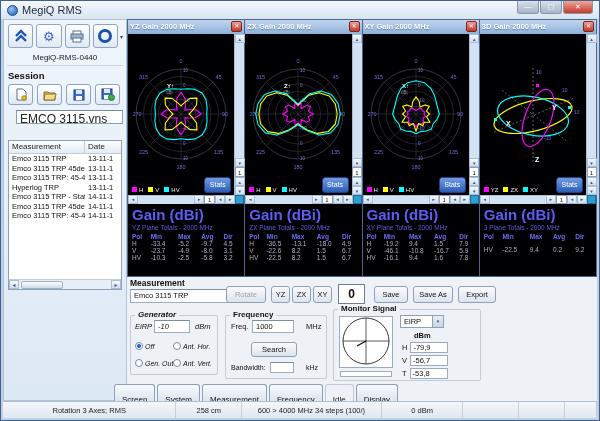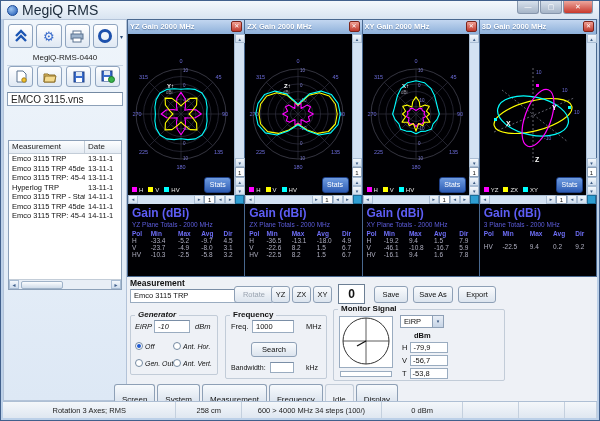--- a/index.html
+++ b/index.html
@@ -1,35 +1,35 @@
 <!DOCTYPE html>
 <html><head>
 <meta charset="utf-8">
 <style>
 *{box-sizing:border-box;margin:0;padding:0;}
 html,body{background:#6b7886;}
 body{font-family:"Liberation Sans",sans-serif;}
 .window{position:relative;width:600px;height:421px;background:#dce6f2;border:1px solid #41608c;box-shadow:inset 0 0 0 2px #bcd0e8;overflow:hidden;}
 .titlebar{height:18px;display:flex;align-items:center;gap:4px;padding:0 6px;background:linear-gradient(#f4f8fc,#d9e4f1);}
 .appicon{width:11px;height:11px;border-radius:50%;background:radial-gradient(circle at 35% 35%,#9cc4f0,#1c56b4);border:1px solid #1a4a98;}
-.title-text{font-size:14px;color:#1b2a3a;}
+.title-text{font-size:11px;color:#1b2a3a;}
 .winbtns{position:absolute;top:0;right:6px;display:flex;}
 .winbtn{width:22px;height:13px;border:1px solid #8696ac;border-top:none;border-radius:0 0 3px 3px;background:linear-gradient(#d8e1ec,#a6b5c8);color:#fff;font-size:7px;line-height:11px;text-align:center;margin-left:1px;}
 .winbtn.close{width:30px;background:linear-gradient(#eda79d,#c8382c);}
 .client{position:absolute;top:18px;left:2px;right:2px;bottom:19px;display:flex;}
 
 .sidebar{width:124px;background:linear-gradient(#eff5fb,#dde8f5);border:1px solid #b3c3d8;position:relative;padding:2px 3px;}
 .tb{display:flex;gap:3px;margin:2px 0 3px 1px;align-items:center;}
 .tbtn{width:26px;height:24px;background:linear-gradient(#ffffff,#dfe8f3);border:1px solid #8fa4bf;border-radius:3px;display:flex;align-items:center;justify-content:center;}
 .tb-drop{font-size:6px;color:#31507a;margin-left:-1px;}
 .device{font-size:8px;text-align:center;color:#222;padding:2px 0 3px;border-bottom:1px solid #c8d5e4;}
 .session-label{font-weight:bold;font-size:9.5px;color:#111;margin:4px 0 3px 1px;}
 .sbtns{display:flex;gap:4px;margin:0 0 5px 1px;}
 .sbtn{width:25px;height:21px;background:linear-gradient(#ffffff,#dfe8f3);border:1px solid #8fa4bf;border-radius:3px;display:flex;align-items:center;justify-content:center;}
-.file-field{height:14px;background:#fff;border:1px solid #8ca0b8;border-top-color:#7389a2;font-size:10px;padding:1px 3px;color:#222;white-space:nowrap;overflow:hidden;}
+.file-field{height:14px;background:#fff;border:1px solid #8ca0b8;border-top-color:#7389a2;font-size:12px;padding:1px 3px;color:#222;white-space:nowrap;overflow:hidden;margin-left:9px;}
 .mlist{position:absolute;left:4px;right:4px;top:120px;height:150px;background:#fff;border:1px solid #8ca0b8;display:flex;flex-direction:column;overflow:hidden;}
 .mlist-head{display:flex;height:13px;background:linear-gradient(#fdfeff,#e4ebf3);border-bottom:1px solid #c3cdd8;font-size:8px;color:#222;}
 .mlist-head .c1{width:76px;padding:1px 3px;border-right:1px solid #c3cdd8;}
 .mlist-head .c2{flex:1;padding:1px 3px;}
 .mlist-body{flex:1;overflow:hidden;}
 .mrow{display:flex;font-size:7.5px;color:#111;height:9.5px;line-height:9.5px;}
 .mrow .c1{width:76px;padding:0 3px;white-space:nowrap;overflow:hidden;}
 .mrow .c2{flex:1;padding:0 3px;white-space:nowrap;overflow:hidden;}
 .mlist-hs{height:10px;border-top:1px solid #c3cdd8;background:#e8eef6;display:flex;align-items:center;font-size:5px;color:#41608c;}
 .mlist-hs .thumb{width:42px;height:8px;background:linear-gradient(#fbfcfe,#cfdbe9);border:1px solid #9fb2c8;border-radius:2px;margin-left:2px;}
@@ -52,21 +52,21 @@
 .lg-item{display:flex;gap:2px;align-items:center;}
 .lg-sq{width:5px;height:5px;}
 .lg-tx{font-size:6px;color:#e8e8e8;}
 .stats-btn{position:absolute;right:13px;bottom:2px;width:27px;height:16px;background:linear-gradient(#6f9ce0,#2d5cb4);border:1px solid #1d3f86;border-radius:3px;color:#fff;font-size:7px;line-height:14px;text-align:center;}
 .hscroll{height:9px;background:#d3e2f3;border-top:1px solid #a9bdd4;display:flex;align-items:center;font-size:4.5px;color:#3c5b84;}
 .hscroll .sar{height:9px;width:10px;line-height:8px;}
 .hscroll .spage{height:9px;width:11px;line-height:8px;}
 .hsp{flex:1;}
 .hend{width:9px;height:9px;background:#2f9ed2;border:1px solid #1a6e99;}
 .pstats{height:73px;background:#000003;padding:2px 4px;overflow:hidden;}
-.g-title{color:#5d5df5;font-weight:bold;font-size:12px;}
+.g-title{color:#5d5df5;font-weight:bold;font-size:15px;}
 .g-sub{color:#5d5ddd;font-size:6.5px;margin:1px 0 2px;}
 .stats-tb{border-collapse:collapse;width:100%;font-size:6.5px;}
 .stats-tb th{color:#6d6df5;text-align:left;font-weight:bold;padding:0;}
 .stats-tb td{color:#aeaec0;padding:0;}
 .gap-row{height:6px;}
 
 .bottom{flex:1;position:relative;background:#eef1f6;font-size:8px;color:#111;}
 .abs{position:absolute;}
 .lbl-b{font-weight:bold;font-size:8.5px;}
 .field{background:#fff;border:1px solid #9aacc0;border-top-color:#7a8ea6;font-size:7.5px;padding:1px 3px;color:#111;}
@@ -126,20 +126,21 @@
           </svg>
         </div>
         <div class="tbtn">
           <svg width="14" height="14" viewBox="0 0 14 14">
             <circle cx="7" cy="7" r="5.5" fill="none" stroke="#1c50ac" stroke-width="3"></circle>
           </svg>
         </div>
         <span class="tb-drop">▾</span>
       </div>
       <div class="device">MegiQ-RMS-0440</div>
+      <div class="session-label">Session</div>
       <div class="sbtns">
         <div class="sbtn">
           <svg width="12" height="13" viewBox="0 0 12 13">
             <path d="M2 1 h6 l3 3 v8 h-9 z" fill="#fff" stroke="#5a7390"></path>
             <circle cx="9" cy="10" r="2.2" fill="#f2c12e" stroke="#a8821a"></circle>
           </svg>
         </div>
         <div class="sbtn">
           <svg width="14" height="12" viewBox="0 0 14 12">
             <path d="M1 3 h4 l1 1 h6 v7 h-11 z" fill="#e8c46a" stroke="#8d702b"></path>
@@ -631,21 +632,21 @@
                   </tr>
                 </tbody>
               </table>
     </div>
           </div>
         </div>
 
       <div class="bottom">
         <div class="abs lbl-b" style="left:3px;top:1px;">Measurement</div>
         <div class="abs field" style="left:3px;top:12px;width:110px;height:14px;">Emco 3115 TRP</div>
-        <div class="abs btn dis" style="left:99px;top:9px;width:40px;height:17px;line-height:15px;margin-left:8px;">Rotate</div>
+        <div class="abs btn dis" style="left:99px;top:9px;width:40px;height:17px;line-height:15px;">Rotate</div>
         <div class="abs btn" style="left:144px;top:9px;width:19px;height:17px;line-height:15px;">YZ</div>
         <div class="abs btn" style="left:165px;top:9px;width:19px;height:17px;line-height:15px;">ZX</div>
         <div class="abs btn" style="left:186px;top:9px;width:19px;height:17px;line-height:15px;">XY</div>
         <div class="abs zero-box" style="left:211px;top:7px;width:27px;height:20px;">0</div>
         <div class="abs btn" style="left:247px;top:9px;width:34px;height:17px;line-height:15px;">Save</div>
         <div class="abs btn" style="left:286px;top:9px;width:40px;height:17px;line-height:15px;">Save As</div>
         <div class="abs btn" style="left:331px;top:9px;width:38px;height:17px;line-height:15px;">Export</div>
 
         <div class="grp" style="left:3px;top:38px;width:88px;height:60px;font-style:italic;">
           <div class="grp-label">Generator</div>
@@ -662,21 +663,21 @@
           <div class="grp-label">Frequency</div>
           <div class="abs" style="left:5px;top:6px;font-size:7.5px;">Freq.</div>
           <div class="abs field" style="left:26px;top:4px;width:42px;height:13px;">1000</div>
           <div class="abs" style="left:80px;top:6px;font-size:7.5px;">MHz</div>
           <div class="abs btn" style="left:25px;top:26px;width:46px;height:15px;line-height:13px;">Search</div>
           <div class="abs" style="left:5px;top:48px;font-size:7px;">Bandwidth:</div>
           <div class="abs field" style="left:44px;top:46px;width:24px;height:11px;"></div>
           <div class="abs" style="left:80px;top:48px;font-size:7px;">kHz</div>
         </div>
 
-        <div class="grp" style="left:206px;top:32px;width:172px;height:72px;">
+        <div class="grp" style="left:206px;top:32px;width:148px;height:72px;">
           <div class="grp-label">Monitor Signal</div>
           <svg class="abs" style="left:5px;top:6px;" width="54" height="52" viewBox="0 0 54 52">
             <rect x="0.5" y="0.5" width="53" height="51" fill="#fff" stroke="#9aacc0"></rect>
             <circle cx="27" cy="25" r="23" fill="none" stroke="#333" stroke-width="1"></circle>
             <line x1="4" y1="25" x2="50" y2="25" stroke="#333" stroke-width="0.8"></line>
             <line x1="27" y1="2" x2="27" y2="48" stroke="#333" stroke-width="0.8"></line>
             <line x1="27" y1="25" x2="18" y2="30" stroke="#111" stroke-width="1.4"></line>
           </svg>
           <div class="abs gauge-bar" style="left:6px;top:61px;width:52px;height:6px;"></div>
           <div class="abs ddown" style="left:66px;top:5px;width:44px;">

